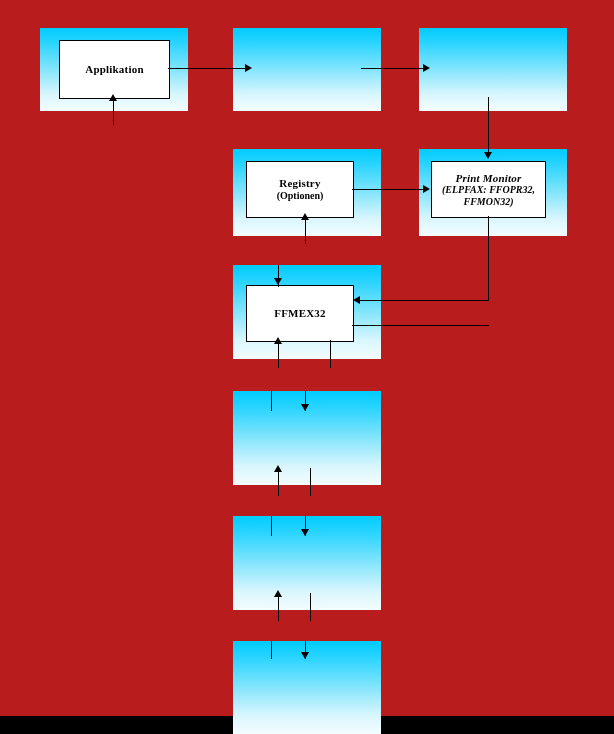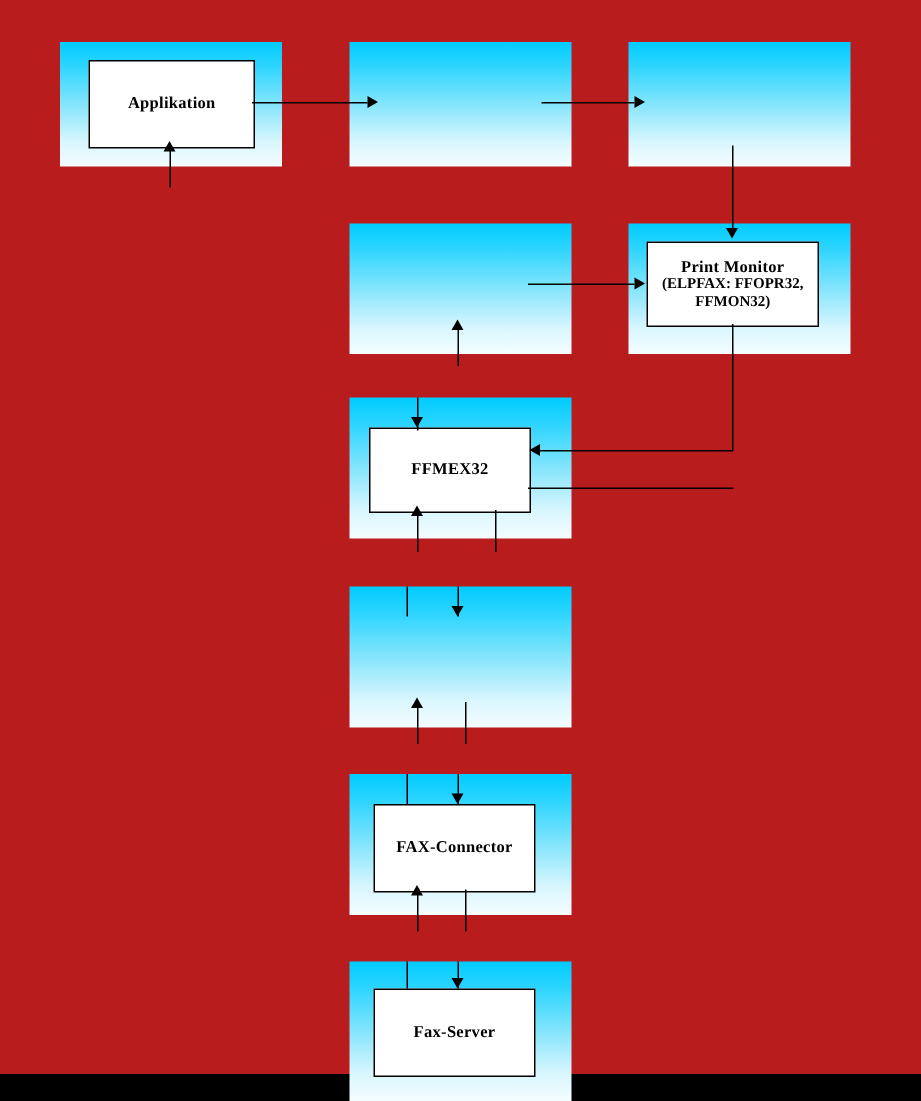--- a/index.html
+++ b/index.html
@@ -46,23 +46,27 @@
   <div class="ln h" style="left:168px;top:68px;width:77px;"></div>
   <div class="arrow ar-right" style="left:245px;top:64px;"></div>
 
   <div class="ln h" style="left:361px;top:68px;width:62px;"></div>
   <div class="arrow ar-right" style="left:423px;top:64px;"></div>
 
   <div class="ln v" style="left:113px;top:97px;height:28px;"></div>
   <div class="arrow ar-up" style="left:109px;top:94px;"></div>
 
   <div class="panel" style="left:233px;top:149px;width:148px;height:87px;"></div>
+  <div class="node" style="left:246px;top:161px;width:106px;height:55px;">
+    <span class="t1">Registry</span>
+    <span class="t2">(Optionen)</span>
+  </div>
 
   <div class="panel" style="left:419px;top:149px;width:148px;height:87px;"></div>
-  <div class="node" style="left:431px;top:161px;width:113px;height:55px;">
+  <div class="node" style="left:431px;top:161px;width:113px;height:55px;font-style:italic;">
     <span class="t1">Print Monitor</span>
     <span class="t2">(ELPFAX: FFOPR32,</span>
     <span class="t2">FFMON32)</span>
   </div>
 
   <div class="ln v" style="left:488px;top:97px;height:60px;"></div>
   <div class="arrow ar-down" style="left:484px;top:152px;"></div>
 
   <div class="ln h" style="left:352px;top:189px;width:71px;"></div>
   <div class="arrow ar-right" style="left:423px;top:185px;"></div>
@@ -95,37 +99,31 @@
   <div class="arrow ar-down" style="left:301px;top:404px;"></div>
 
   <div class="ln v" style="left:271px;top:391px;height:20px;"></div>
 
   <div class="ln v" style="left:278px;top:468px;height:28px;"></div>
   <div class="arrow ar-up" style="left:274px;top:465px;"></div>
 
   <div class="ln v" style="left:310px;top:468px;height:28px;"></div>
 
   <div class="panel" style="left:233px;top:516px;width:148px;height:94px;"></div>
-  <div class="node" style="left:249px;top:536px;width:106px;height:57px;">
-    <span class="t1">FAX-Connector</span>
-  </div>
 
   <div class="ln v" style="left:305px;top:516px;height:20px;"></div>
   <div class="arrow ar-down" style="left:301px;top:529px;"></div>
 
   <div class="ln v" style="left:271px;top:516px;height:20px;"></div>
 
   <div class="ln v" style="left:278px;top:593px;height:28px;"></div>
   <div class="arrow ar-up" style="left:274px;top:590px;"></div>
 
   <div class="ln v" style="left:310px;top:593px;height:28px;"></div>
 
   <div class="panel" style="left:233px;top:641px;width:148px;height:93px;"></div>
-  <div class="node" style="left:249px;top:659px;width:106px;height:57px;">
-    <span class="t1">Fax-Server</span>
-  </div>
 
   <div class="ln v" style="left:305px;top:641px;height:18px;"></div>
   <div class="arrow ar-down" style="left:301px;top:652px;"></div>
 
   <div class="ln v" style="left:271px;top:641px;height:18px;"></div>
 
 </div>
 
 </body></html>

